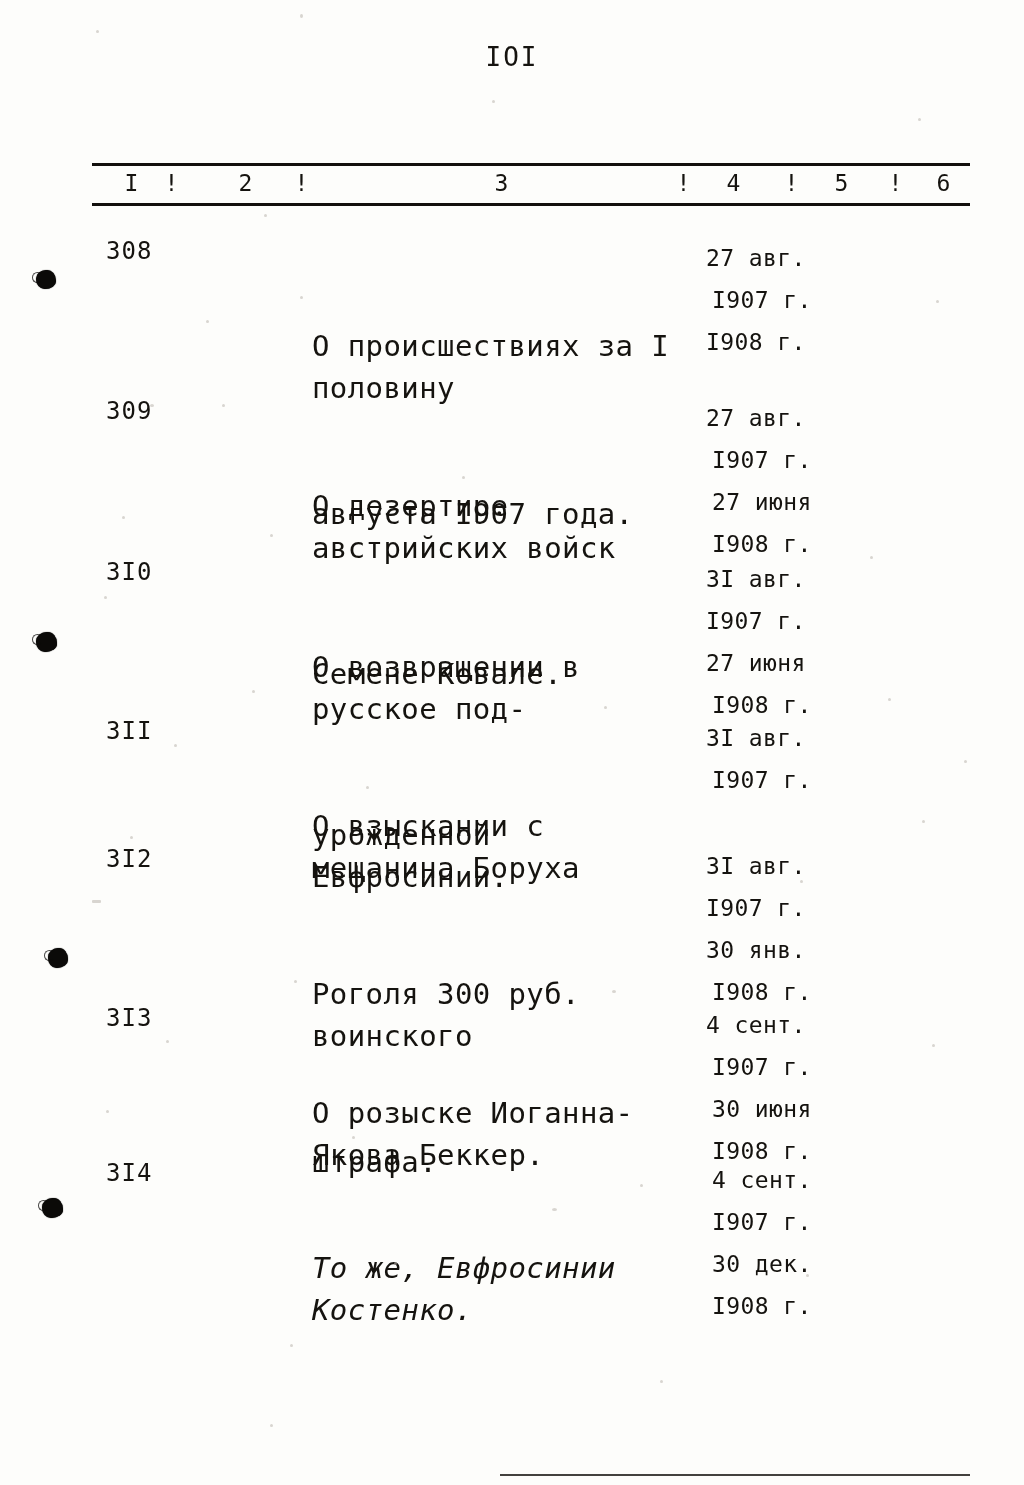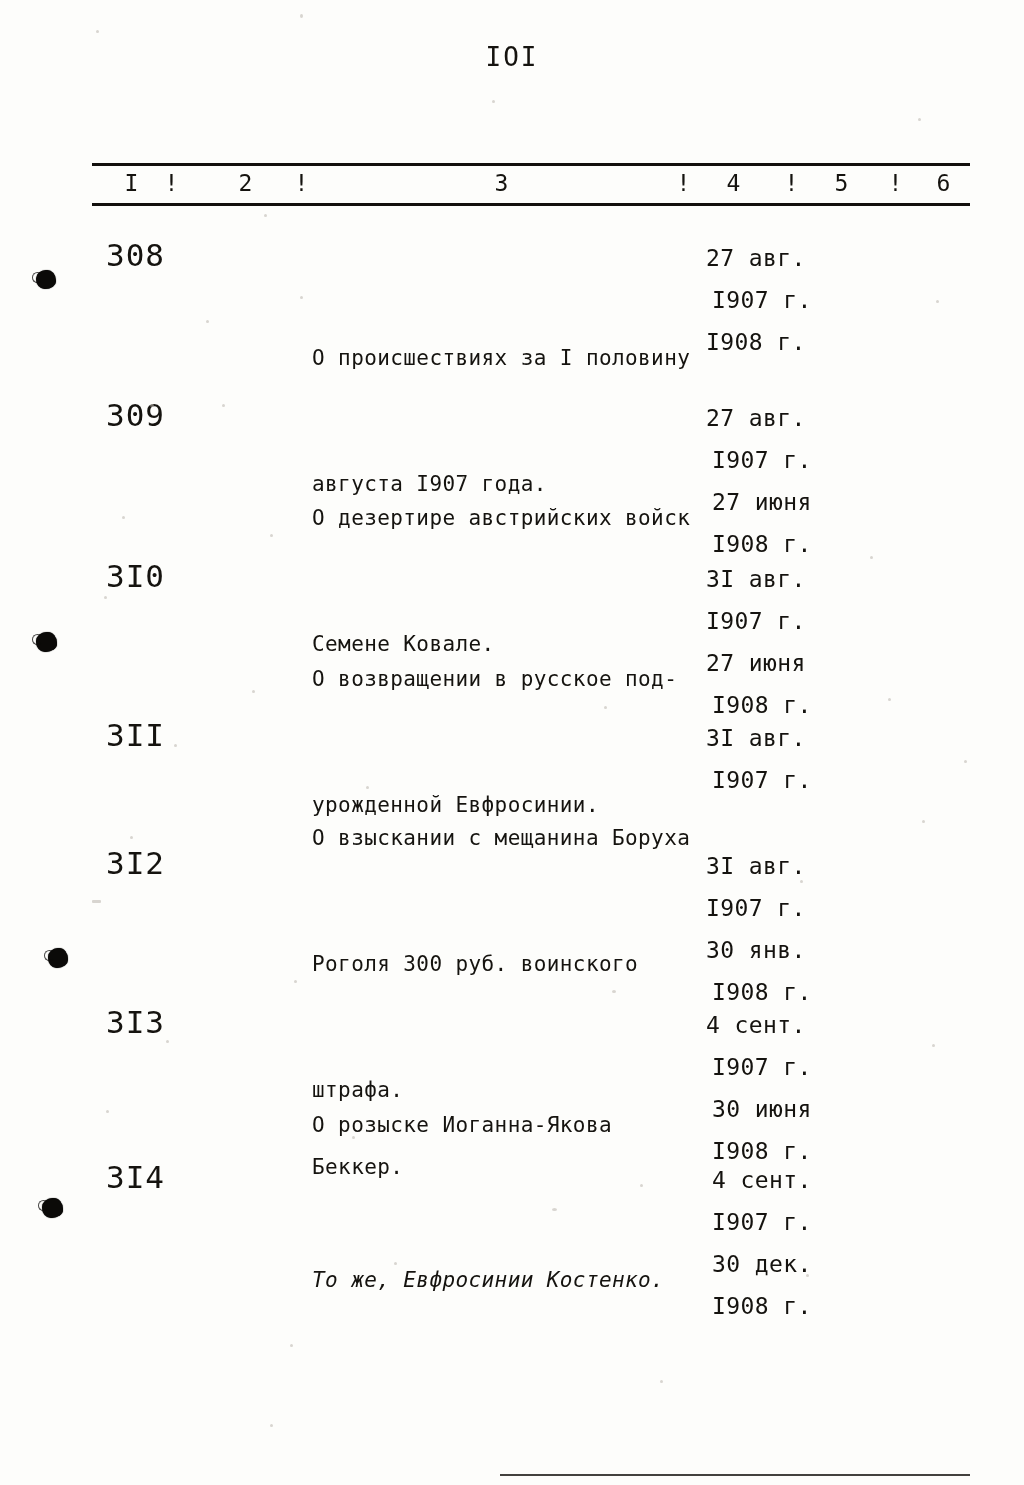--- a/index.html
+++ b/index.html
@@ -108,29 +108,29 @@
   .entry {
     position: absolute;
     left: 0;
     width: 1024px;
   }
   .num {
     position: absolute;
     left: 106px;
     top: 0;
     width: 96px;
-    font-size: 31px;
+    font-size: 24px;
     letter-spacing: 1px;
   }
   .desc {
     position: absolute;
     left: 312px;
-    top: 16px;
+    top: 4px;
     width: 392px;
-    font-size: 21px;
+    font-size: 29px;
     line-height: 42px;
     letter-spacing: .4px;
     white-space: pre-wrap;
   }
   .desc .ln { display: block; }
   .dates {
     position: absolute;
     left: 706px;
     top: 0;
     width: 200px;

